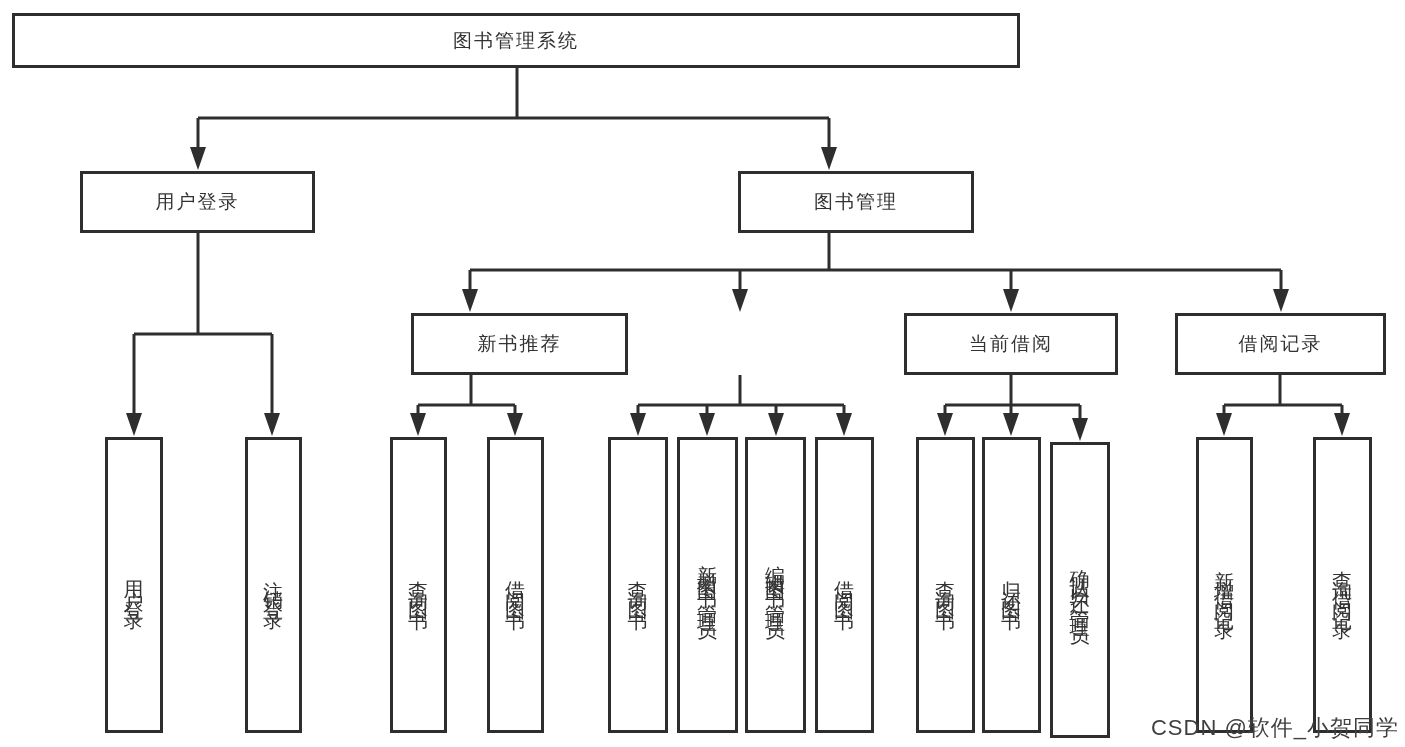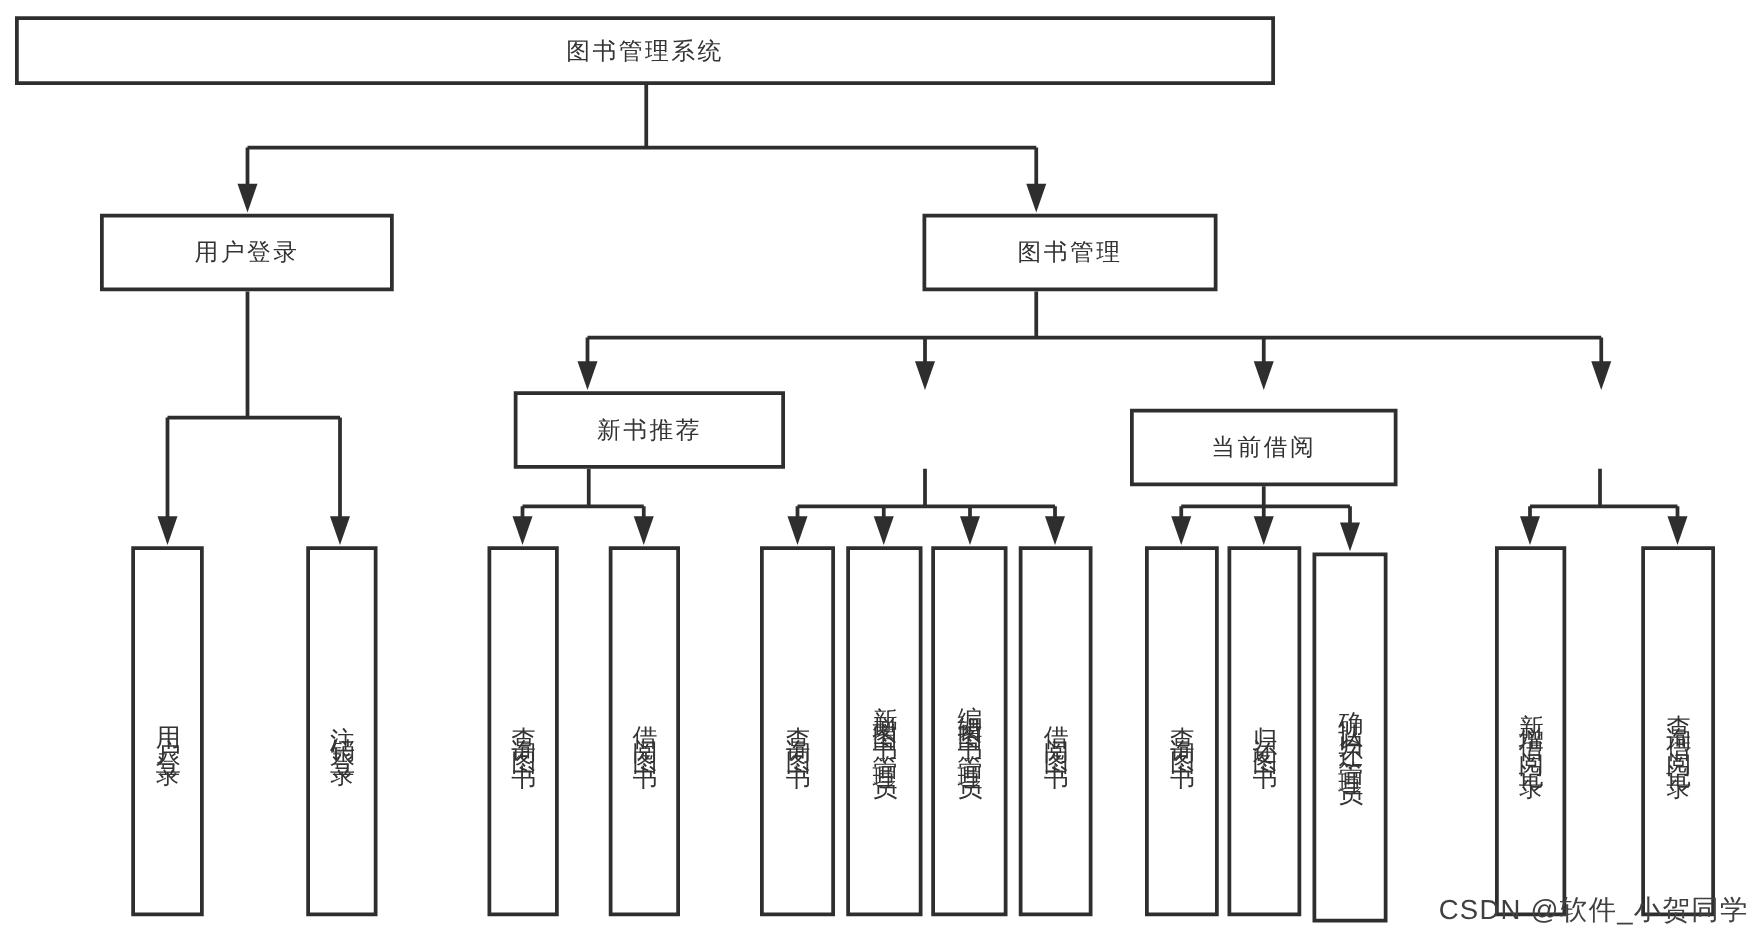--- a/index.html
+++ b/index.html
@@ -96,21 +96,22 @@
       <polygon points="1334,413 1350,413 1342,436"></polygon>
     </g>
   </svg>
 
   <div class="box h" style="left:12px; top:13px; width:1008px; height:55px;">图书管理系统</div>
 
   <div class="box h" style="left:80px; top:171px; width:235px; height:62px;">用户登录</div>
   <div class="box h" style="left:738px; top:171px; width:236px; height:62px;">图书管理</div>
 
   <div class="box h" style="left:363px; top:313px; width:217px; height:62px;margin-left:48px;">新书推荐</div>
-  <div class="box h" style="left:904px; top:313px; width:214px; height:62px;margin-top:14px;">当前借阅</div>
+  <div class="box h" style="left:904px; top:313px; width:214px; height:62px;">当前借阅</div>
+  <div class="box h" style="left:1175px; top:313px; width:211px; height:62px;">借阅记录</div>
 
   <div class="box v" style="left:105px; top:437px; width:58px; height:296px;">
     <span>用户登录</span>
   </div>
   <div class="box v" style="left:245px; top:437px; width:57px; height:296px;">
     <span>注销登录</span>
   </div>
 
   <div class="box v" style="left:390px; top:437px; width:57px; height:296px;">
     <span>查询图书</span>

